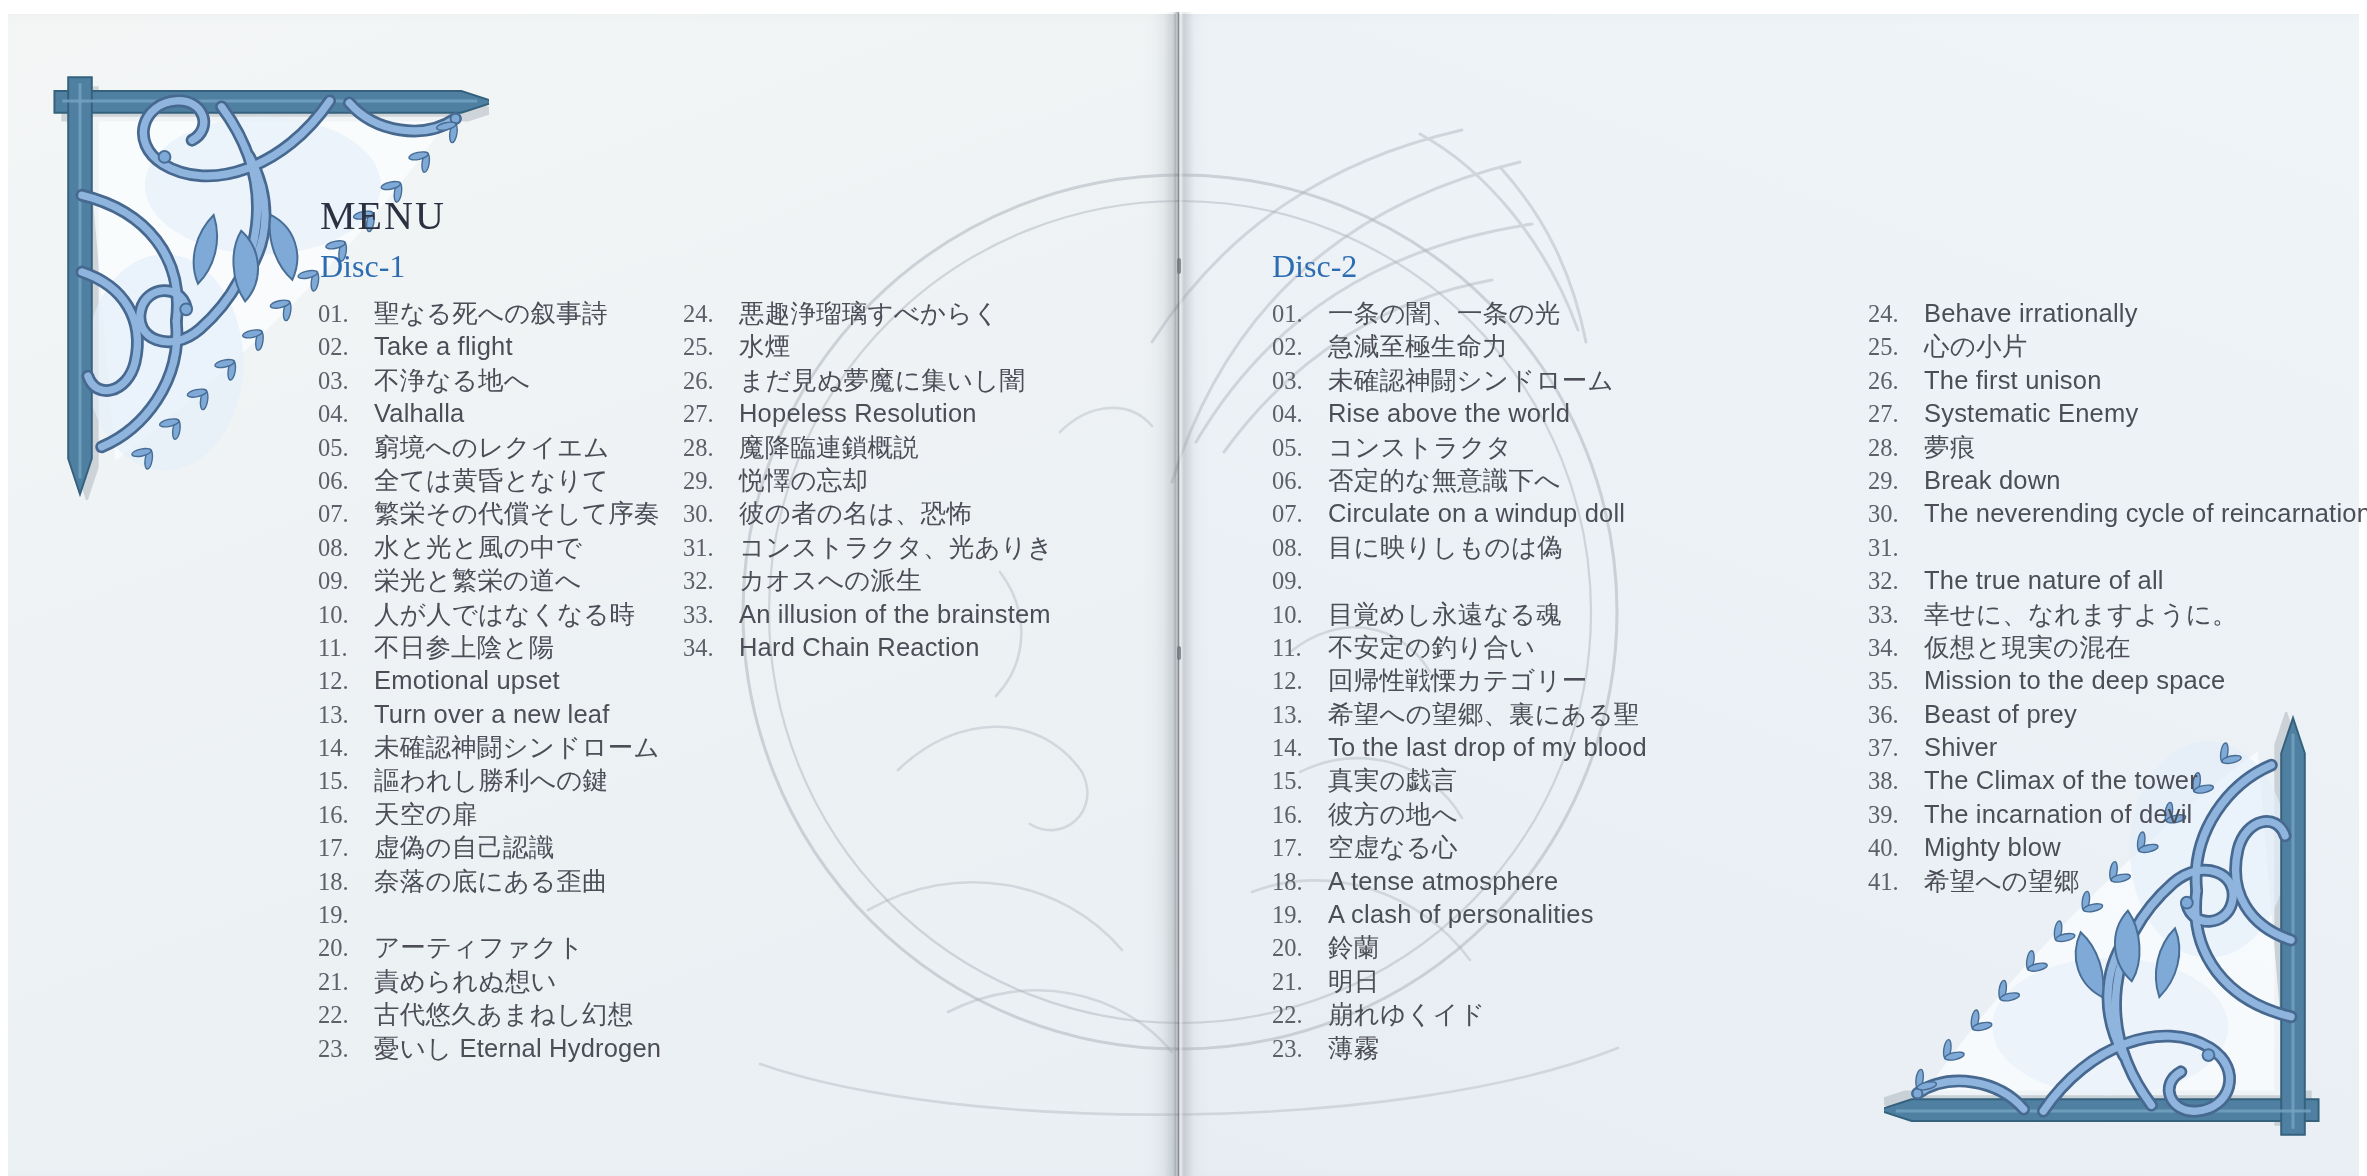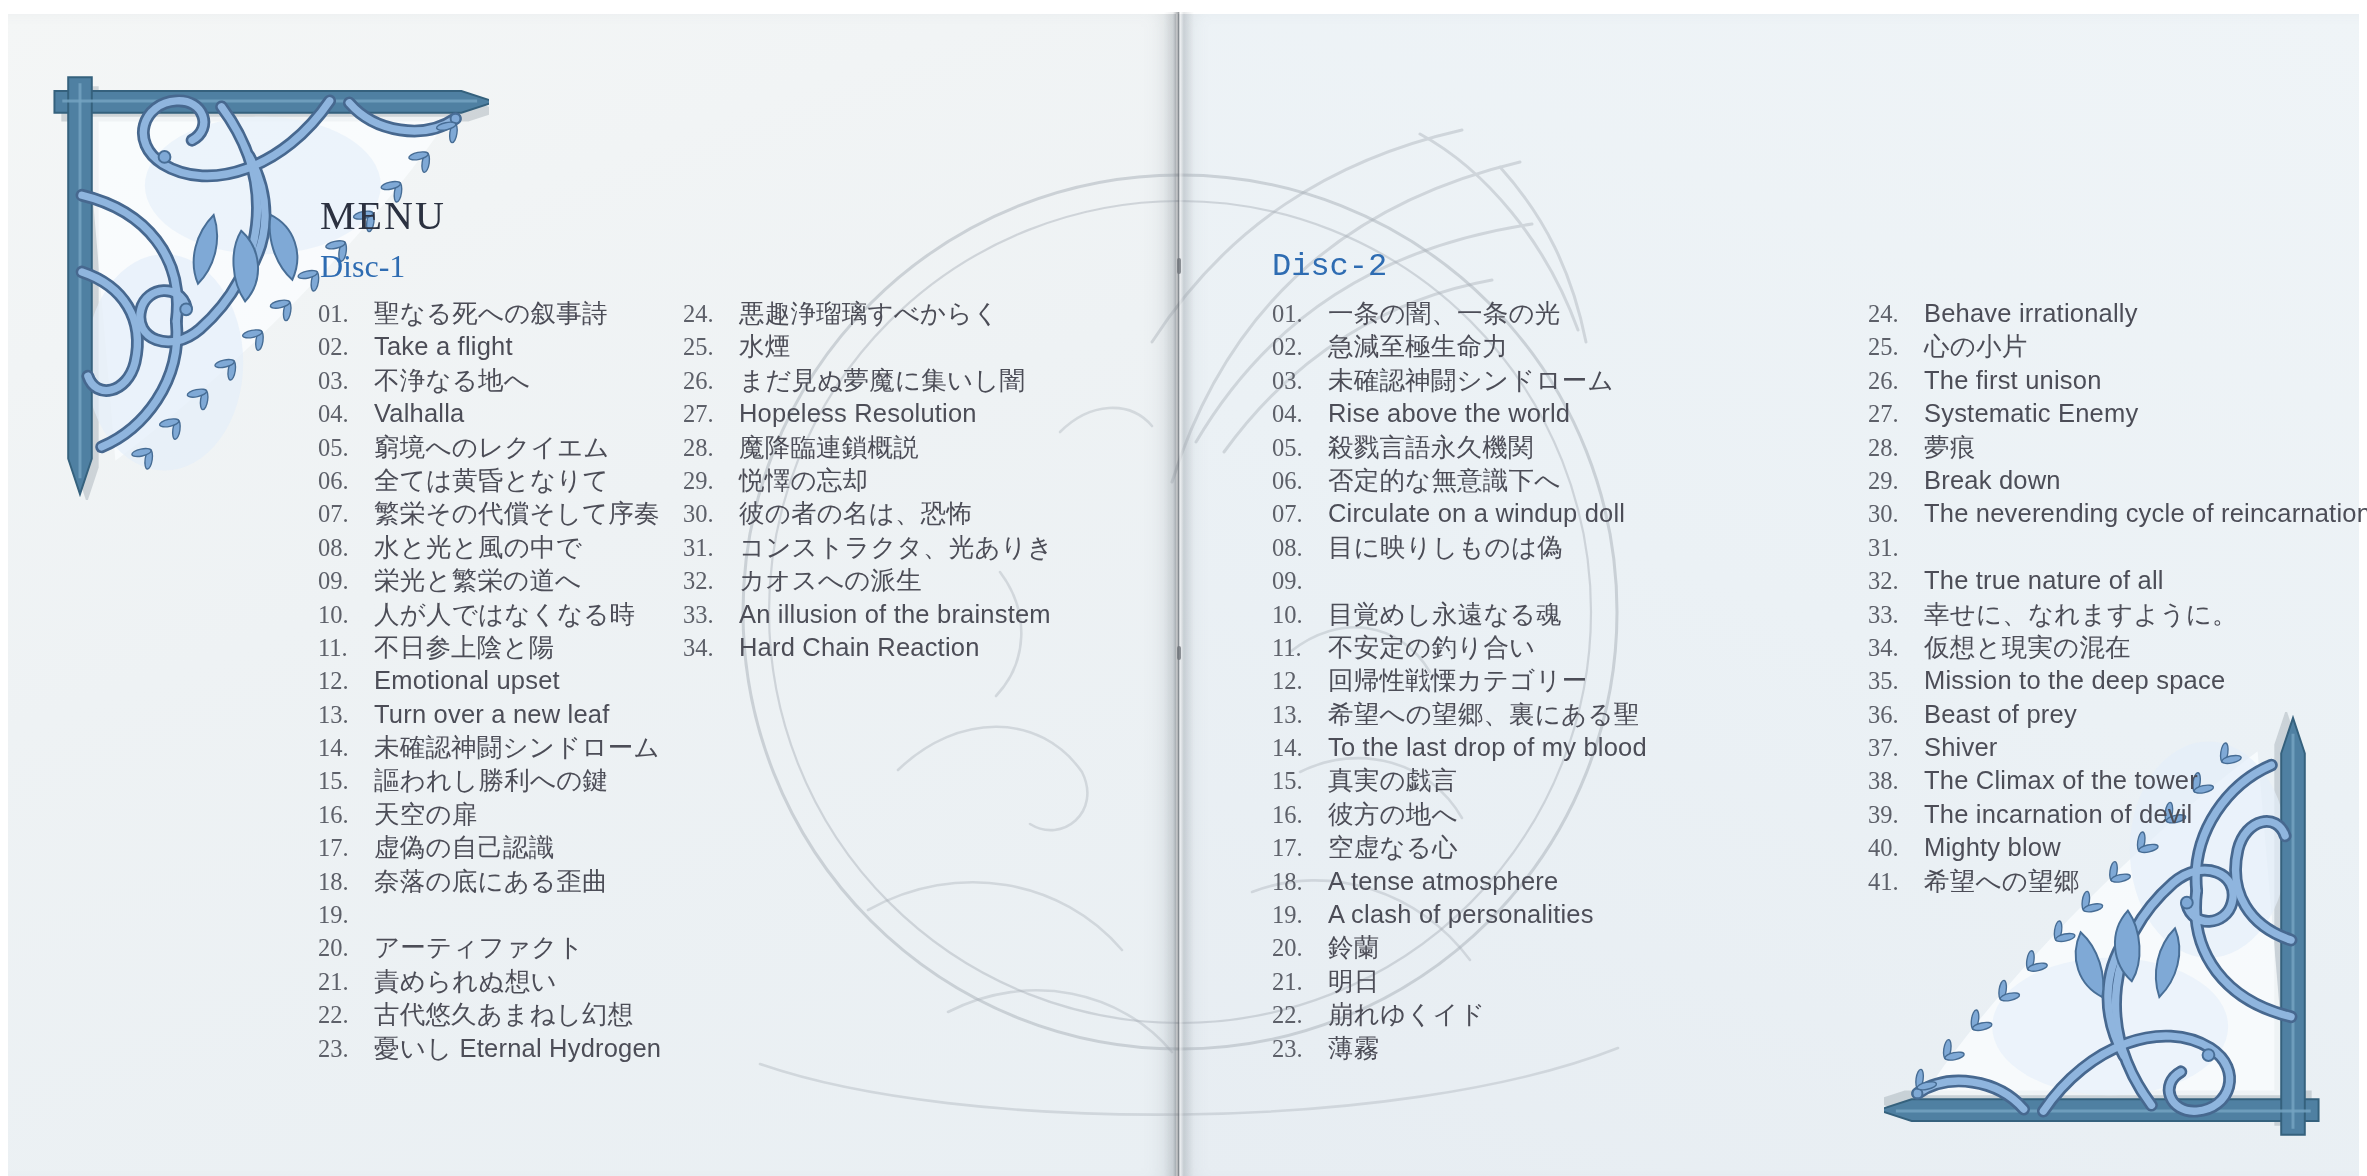--- a/index.html
+++ b/index.html
@@ -57,21 +57,21 @@
     position:absolute;left:320px;top:180px;
     font-family:"Liberation Serif", serif;
     font-size:40px;letter-spacing:2px;color:var(--menu-color,#2b3140);
   }
   .disc-label{
     position:absolute;
     font-family:"Liberation Serif", serif;
     font-size:32px;color:var(--disc-color,#2e6cb2);text-align:center;
   }
   .disc1-label{left:320px;top:236px;}
-  .disc2-label{left:1272px;top:236px;font-family:Liberation Mono, monospace;}
+  .disc2-label{left:1272px;top:236px;}
 
   
   .track-col{position:absolute;top:285px;}
   .col-d1a{left:318px;}
   .col-d1b{left:683px;}
   .col-d2a{left:1272px;}
   .col-d2b{left:1868px;}
   .track{display:flex;align-items:baseline;line-height:33.4px;height:33.4px;white-space:nowrap;}
   .track .no{
     flex:none;width:56px;
@@ -390,21 +390,21 @@
         <span class="t">未確認神闘シンドローム</span>
       </div>
 
       <div class="track">
         <span class="no">04.</span>
         <span class="t">Rise above the world</span>
       </div>
 
       <div class="track">
         <span class="no">05.</span>
-        <span class="t">殺戮言語永久機関</span>
+        <span class="t">コンストラクタ</span>
       </div>
 
       <div class="track">
         <span class="no">06.</span>
         <span class="t">否定的な無意識下へ</span>
       </div>
 
       <div class="track">
         <span class="no">07.</span>
         <span class="t">Circulate on a windup doll</span>

